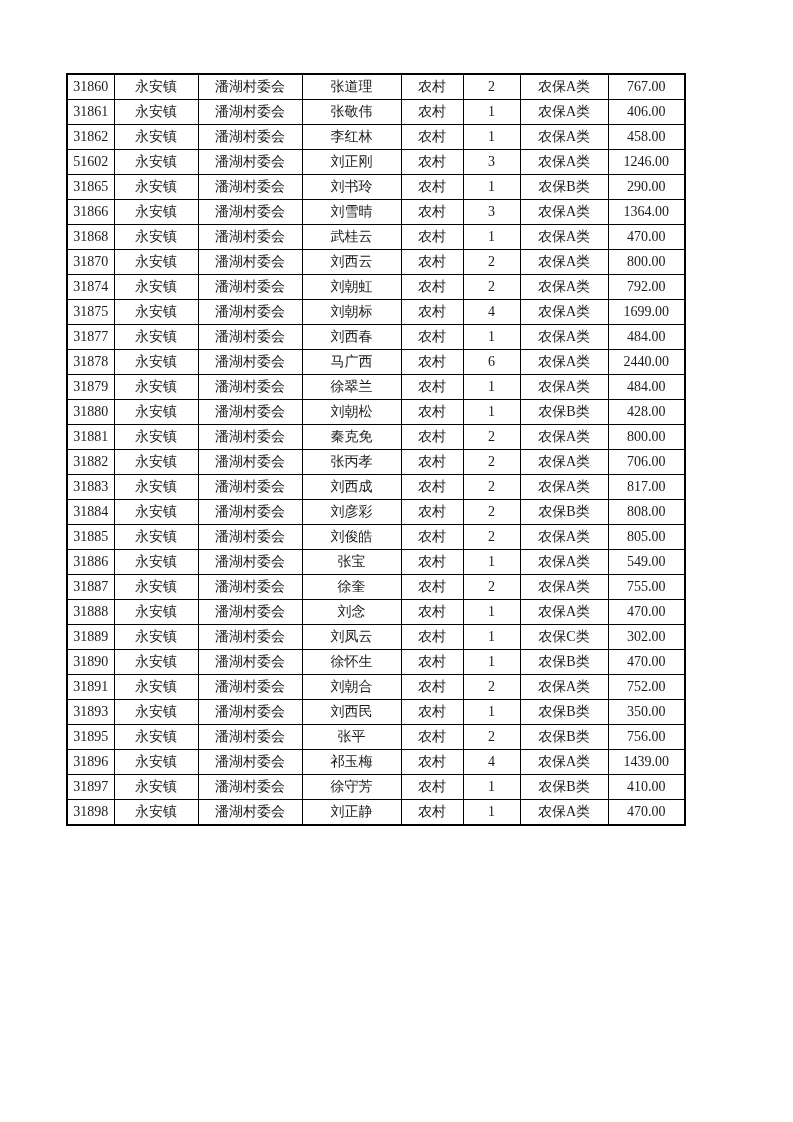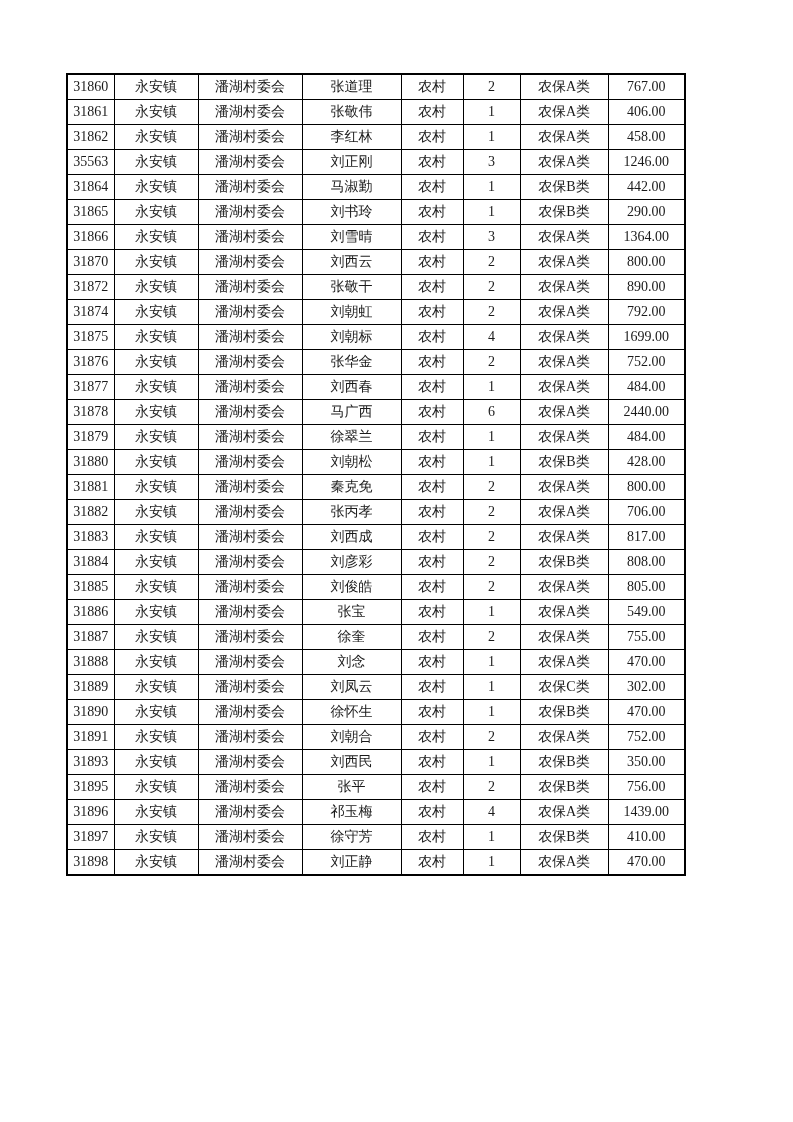--- a/index.html
+++ b/index.html
@@ -85,108 +85,88 @@
           <td>31862</td>
           <td>永安镇</td>
           <td>潘湖村委会</td>
           <td>李红林</td>
           <td>农村</td>
           <td>1</td>
           <td>农保A类</td>
           <td>458.00</td>
         </tr>
         <tr>
-          <td>35563</td>
+          <td>51602</td>
           <td>永安镇</td>
           <td>潘湖村委会</td>
           <td>刘正刚</td>
           <td>农村</td>
           <td>3</td>
           <td>农保A类</td>
           <td>1246.00</td>
         </tr>
         <tr>
-          <td>31864</td>
-          <td>永安镇</td>
-          <td>潘湖村委会</td>
-          <td>马淑勤</td>
-          <td>农村</td>
-          <td>1</td>
-          <td>农保B类</td>
-          <td>442.00</td>
-        </tr>
-        <tr>
           <td>31865</td>
           <td>永安镇</td>
           <td>潘湖村委会</td>
           <td>刘书玲</td>
           <td>农村</td>
           <td>1</td>
           <td>农保B类</td>
           <td>290.00</td>
         </tr>
         <tr>
           <td>31866</td>
           <td>永安镇</td>
           <td>潘湖村委会</td>
           <td>刘雪晴</td>
           <td>农村</td>
           <td>3</td>
           <td>农保A类</td>
           <td>1364.00</td>
         </tr>
         <tr>
+          <td>31868</td>
+          <td>永安镇</td>
+          <td>潘湖村委会</td>
+          <td>武桂云</td>
+          <td>农村</td>
+          <td>1</td>
+          <td>农保A类</td>
+          <td>470.00</td>
+        </tr>
+        <tr>
           <td>31870</td>
           <td>永安镇</td>
           <td>潘湖村委会</td>
           <td>刘西云</td>
           <td>农村</td>
           <td>2</td>
           <td>农保A类</td>
           <td>800.00</td>
         </tr>
         <tr>
-          <td>31872</td>
-          <td>永安镇</td>
-          <td>潘湖村委会</td>
-          <td>张敬干</td>
-          <td>农村</td>
-          <td>2</td>
-          <td>农保A类</td>
-          <td>890.00</td>
-        </tr>
-        <tr>
           <td>31874</td>
           <td>永安镇</td>
           <td>潘湖村委会</td>
           <td>刘朝虹</td>
           <td>农村</td>
           <td>2</td>
           <td>农保A类</td>
           <td>792.00</td>
         </tr>
         <tr>
           <td>31875</td>
           <td>永安镇</td>
           <td>潘湖村委会</td>
           <td>刘朝标</td>
           <td>农村</td>
           <td>4</td>
           <td>农保A类</td>
           <td>1699.00</td>
-        </tr>
-        <tr>
-          <td>31876</td>
-          <td>永安镇</td>
-          <td>潘湖村委会</td>
-          <td>张华金</td>
-          <td>农村</td>
-          <td>2</td>
-          <td>农保A类</td>
-          <td>752.00</td>
         </tr>
         <tr>
           <td>31877</td>
           <td>永安镇</td>
           <td>潘湖村委会</td>
           <td>刘西春</td>
           <td>农村</td>
           <td>1</td>
           <td>农保A类</td>
           <td>484.00</td>

